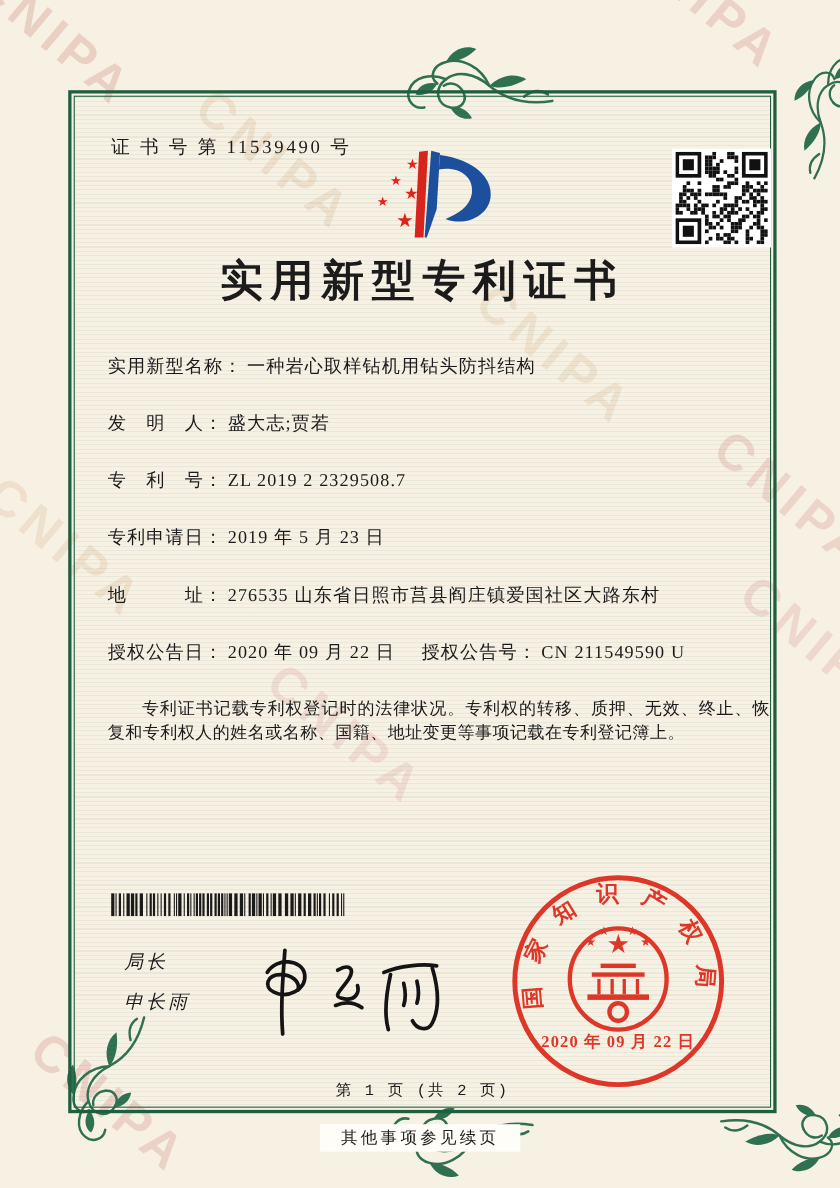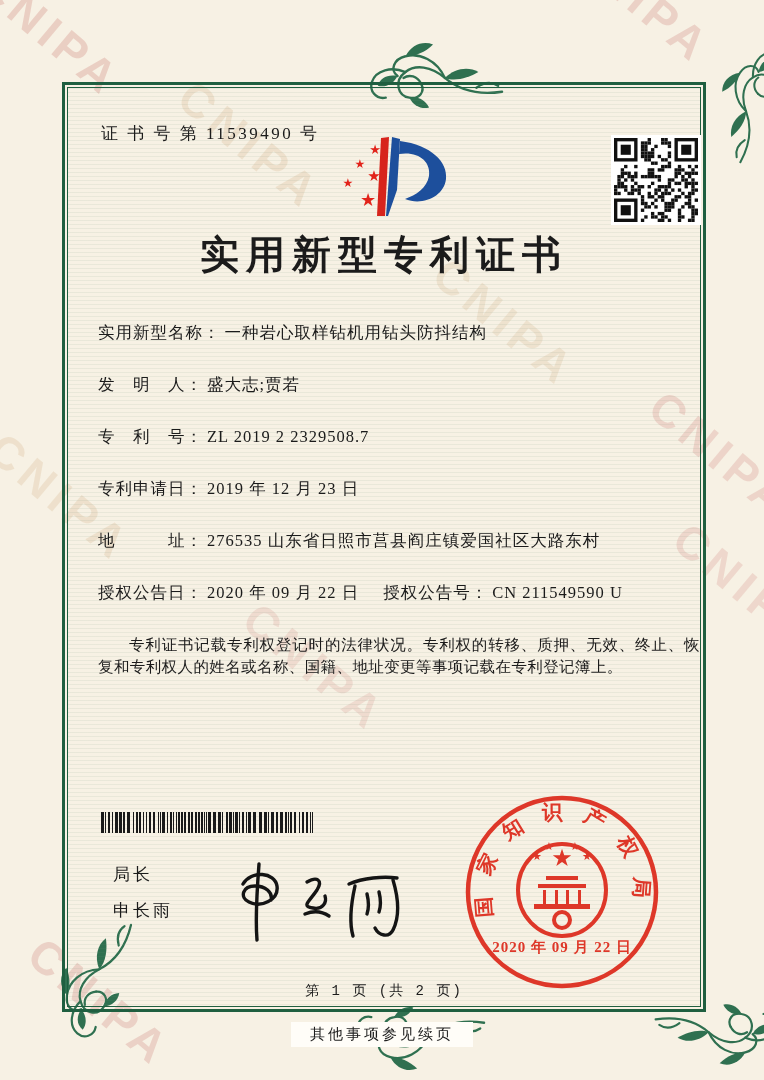--- a/index.html
+++ b/index.html
@@ -52,21 +52,21 @@
   .pair2{margin-left:24px;}
   
   .paras{
     position:absolute; left:30px; top:546px; width:602px;
     font-size:15.5px; line-height:21.8px; text-align:justify; letter-spacing:0.4px;
   }
   .paras p{margin:0; text-indent:2em;}
   
   .barcode{position:absolute; left:33px; top:724px; width:216px; height:21px;}
   
-  .signer{position:absolute; left:45px; top:775px; font-size:17px; letter-spacing:3px;}
+  .signer{position:absolute; left:45px; top:775px; font-size:17px; letter-spacing:3px;font-style:italic;}
   .signer div{margin-bottom:13px;}
   .sign-script{position:absolute; left:148px; top:762px; width:210px; height:95px;}
   
   .seal{position:absolute; left:394px; top:704px; width:200px; height:200px; opacity:0.93;}
   .seal-date{
     position:absolute; left:0; top:146px; width:100%; text-align:center;
     color:#dd2a1b; font-size:15px; letter-spacing:1px; font-weight:bold;
   }
   
   .page-num{
@@ -354,21 +354,21 @@
           <rect x="1" y="19" width="5" height="5" fill="#fff"></rect>
           <rect x="2" y="20" width="3" height="3" fill="#111"></rect>
         </svg>
 
       <div class="title">实用新型专利证书</div>
 
       <div class="fields">
         <div class="field-row"><span class="lbl">实用新型名称：</span><span>一种岩心取样钻机用钻头防抖结构</span></div>
         <div class="field-row"><span class="lbl">发　明　人：</span><span>盛大志;贾若</span></div>
         <div class="field-row"><span class="lbl">专　利　号：</span><span>ZL 2019 2 2329508.7</span></div>
-        <div class="field-row"><span class="lbl">专利申请日：</span><span>2019 年 12 月 23 日</span></div>
+        <div class="field-row"><span class="lbl">专利申请日：</span><span>2019 年 5 月 23 日</span></div>
         <div class="field-row"><span class="lbl">地　　　址：</span><span>276535  山东省日照市莒县阎庄镇爱国社区大路东村</span></div>
         <div class="field-row">
           <span class="lbl">授权公告日：</span><span>2020 年 09 月 22 日</span><span class="lbl pair2">授权公告号：</span><span>CN 211549590 U</span>
         </div>
       </div>
 
       <div class="paras">
         <p>专利证书记载专利权登记时的法律状况。专利权的转移、质押、无效、终止、恢复和专利权人的姓名或名称、国籍、地址变更等事项记载在专利登记簿上。</p>
       </div>
 

